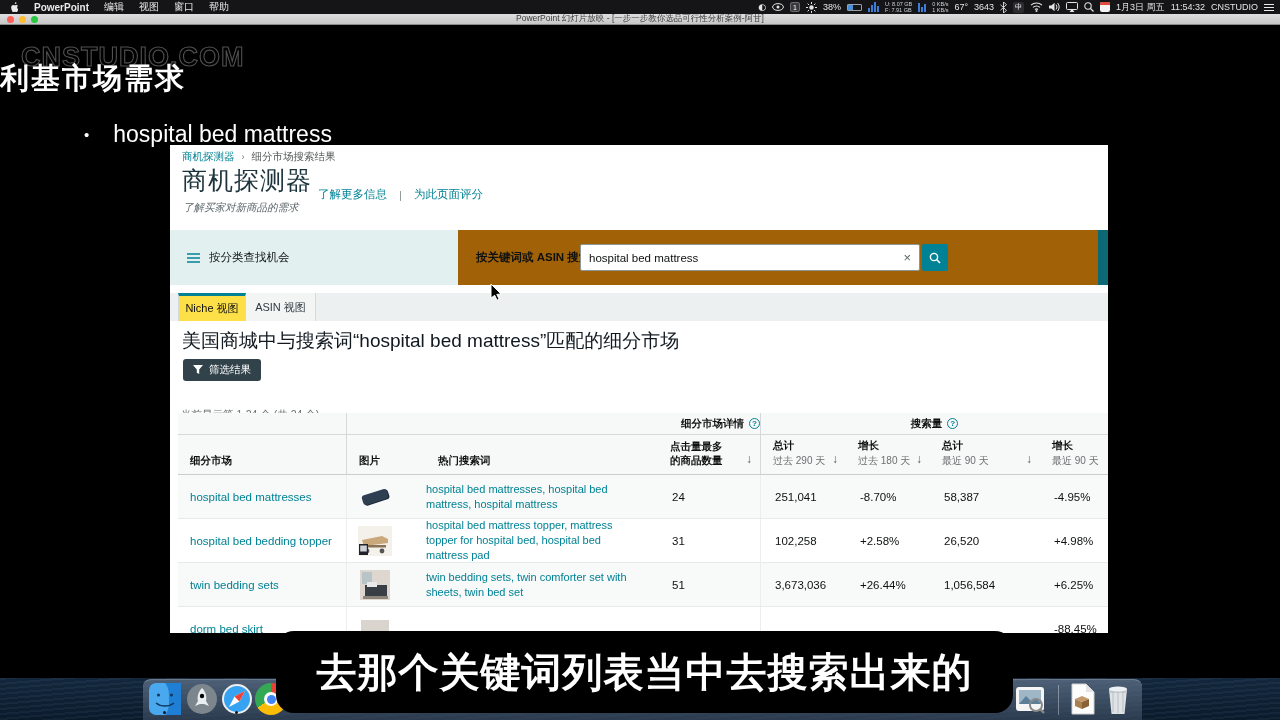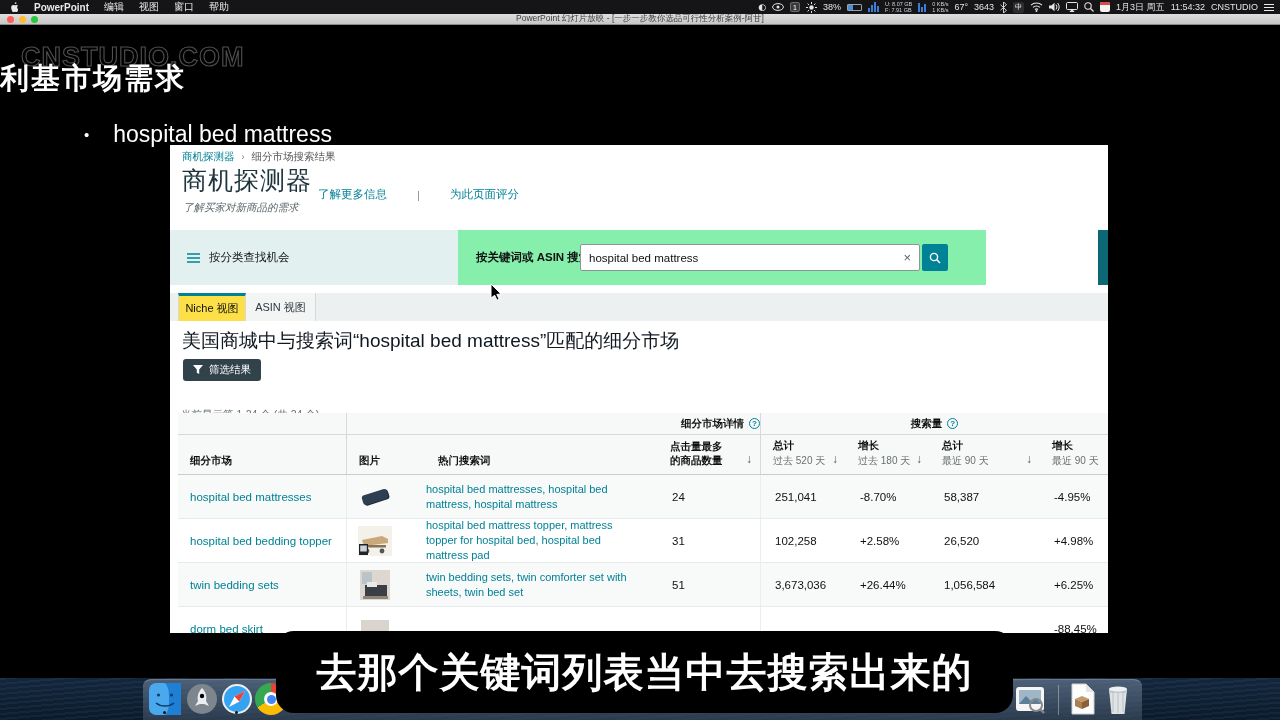--- a/index.html
+++ b/index.html
@@ -46,25 +46,25 @@
   .bullet-dot{font-size:15px;}
 
   
   .shot{position:absolute;left:170px;top:145px;width:938px;height:488px;background:#fff;
     overflow:hidden;color:#0f1111;font-size:11px;}
   .teal{color:#008296;}
   .crumb{position:absolute;left:12px;top:5px;font-size:10.5px;display:flex;gap:7px;align-items:center;}
   .crumb .sep{color:#6a7070;font-size:9px;}
   .crumb .cur{color:#565959;}
   .pg-title{position:absolute;left:12px;top:19px;font-size:25px;color:#1c333c;letter-spacing:1px;}
-  .t-links{position:absolute;left:148px;top:42px;font-size:11.5px;display:flex;gap:30px;align-items:center;}
+  .t-links{position:absolute;left:148px;top:42px;font-size:11.5px;display:flex;gap:12px;align-items:center;}
   .t-links .bar{color:#8d9696;}
   .pg-sub{position:absolute;left:13px;top:56px;font-size:10.5px;font-style:italic;color:#5a6569;}
 
-  .search-band{position:absolute;left:0;top:85px;width:816px;height:55px;background:#86efac;}
+  .search-band{position:absolute;left:0;top:85px;width:938px;height:55px;background:#a16207;}
   .cat-box{position:absolute;left:0;top:0;width:288px;height:55px;background:#e2f1ef;
     display:flex;align-items:center;gap:9px;padding-left:17px;font-size:11.5px;color:#0f1111;}
   .srch-label{position:absolute;left:306px;top:20px;font-size:11.5px;font-weight:bold;}
   .srch-input{position:absolute;left:410px;top:14px;width:340px;height:27px;background:#fff;
     border:1px solid #8d9696;border-radius:2px;display:flex;align-items:center;padding:0 8px;font-size:11.5px;}
   .srch-input .val{flex:1;}
   .srch-x{color:#5a6569;font-size:13px;cursor:default;}
   .srch-btn{position:absolute;left:752px;top:14px;width:26px;height:27px;background:#008296;
     border-radius:2px;display:flex;align-items:center;justify-content:center;}
   .edge-widget{position:absolute;left:928px;top:0;width:10px;height:55px;background:#0d6875;}
@@ -324,21 +324,21 @@
         <div class="h-cell h-metric c4">
           <div>
               <div>点击量最多</div>
               <div>的商品数量</div>
             </div>
           <span class="arrow">↓</span>
         </div>
         <div class="h-cell h-metric c5">
           <div>
               <div>总计</div>
-              <div class="h-sub">过去 520 天</div>
+              <div class="h-sub">过去 290 天</div>
             </div>
           <span class="arrow">↓</span>
         </div>
         <div class="h-cell h-metric c6">
           <div>
               <div>增长</div>
               <div class="h-sub">过去 180 天</div>
             </div>
           <span class="arrow">↓</span>
         </div>

